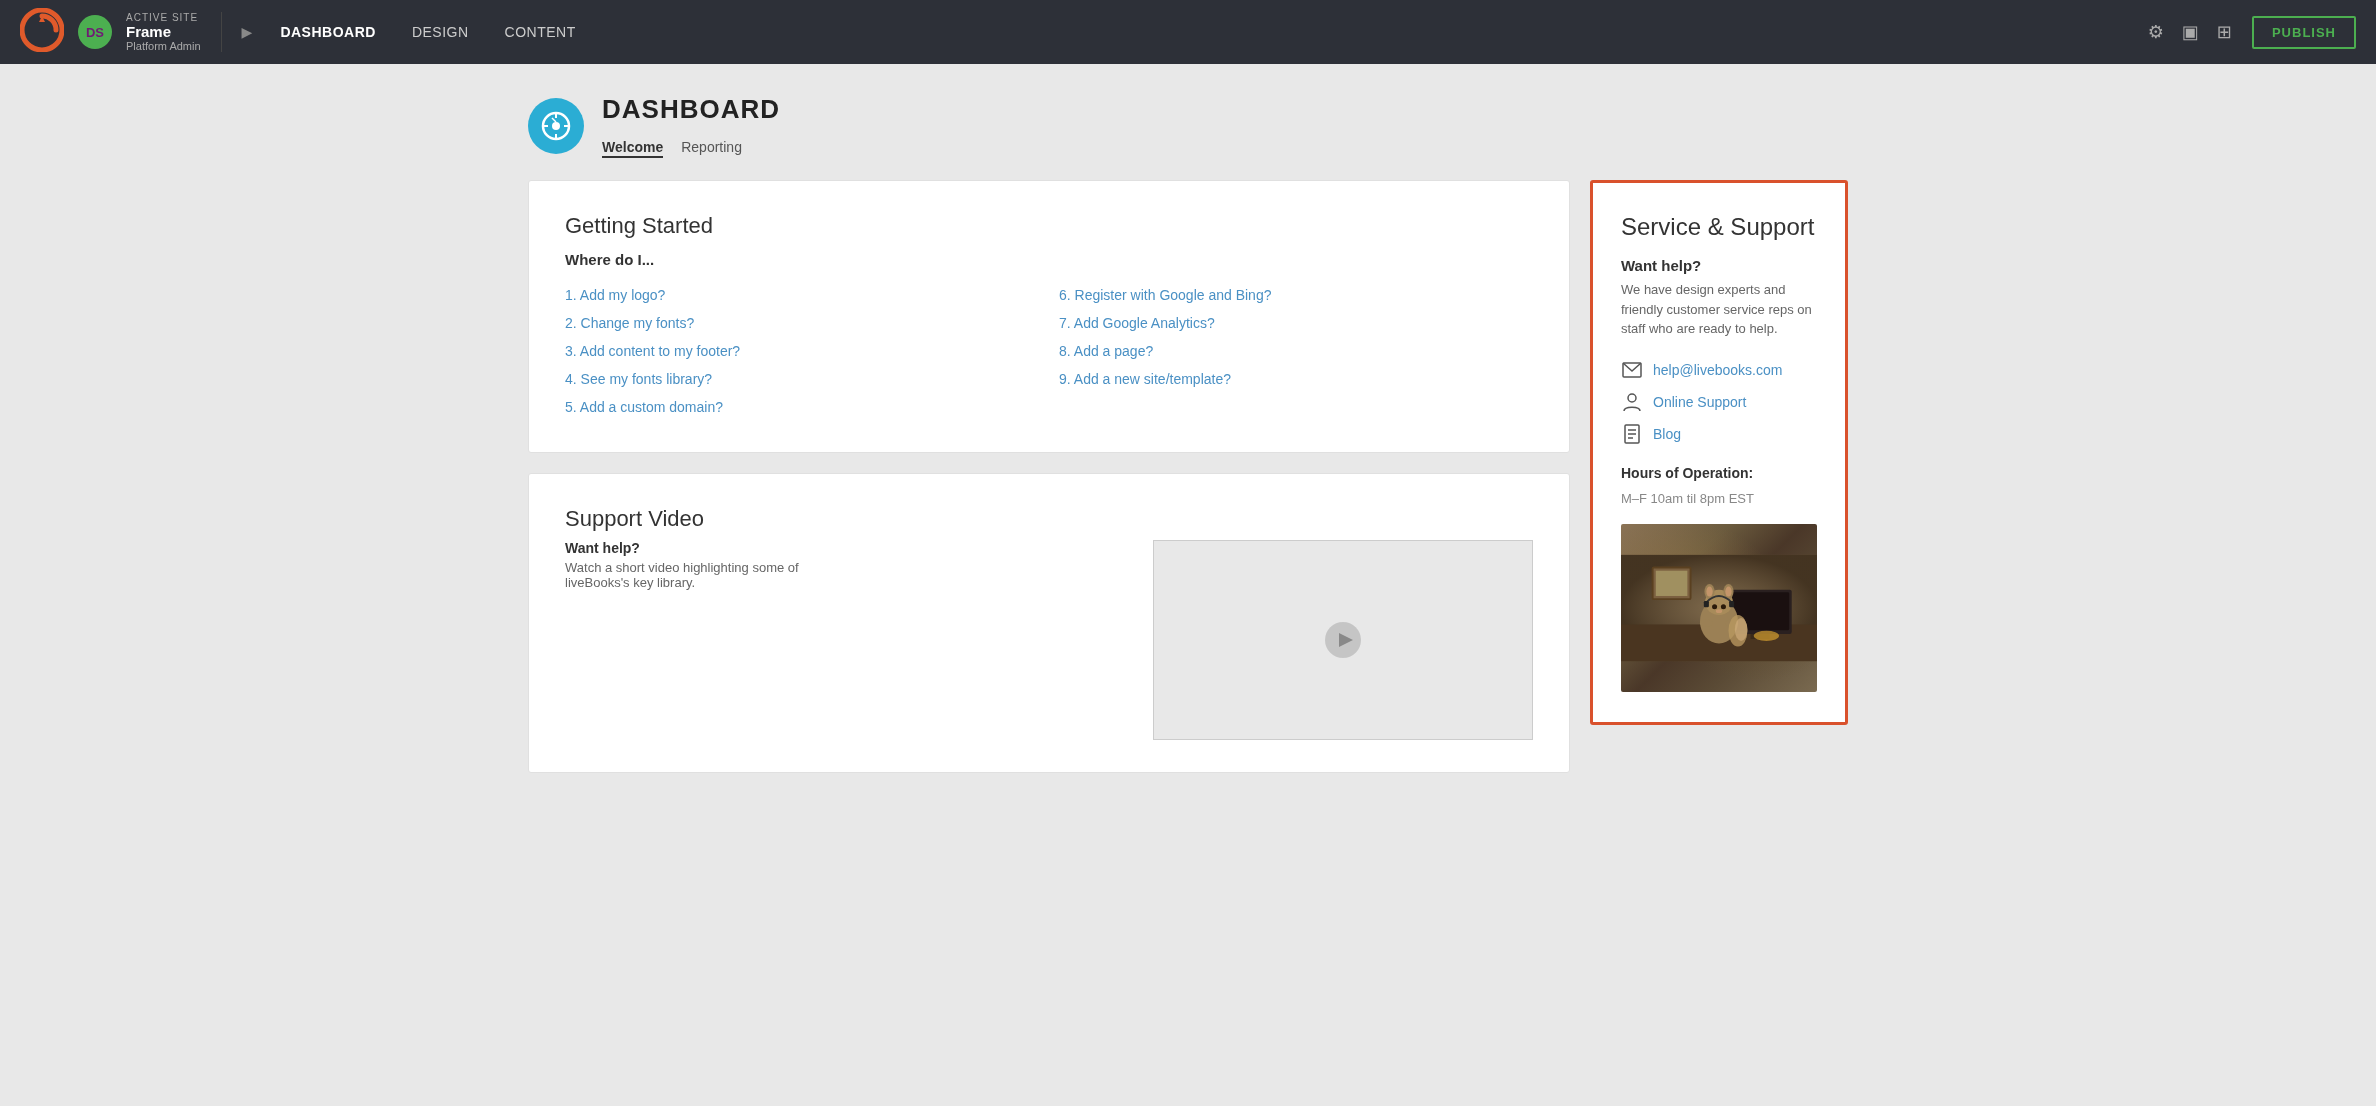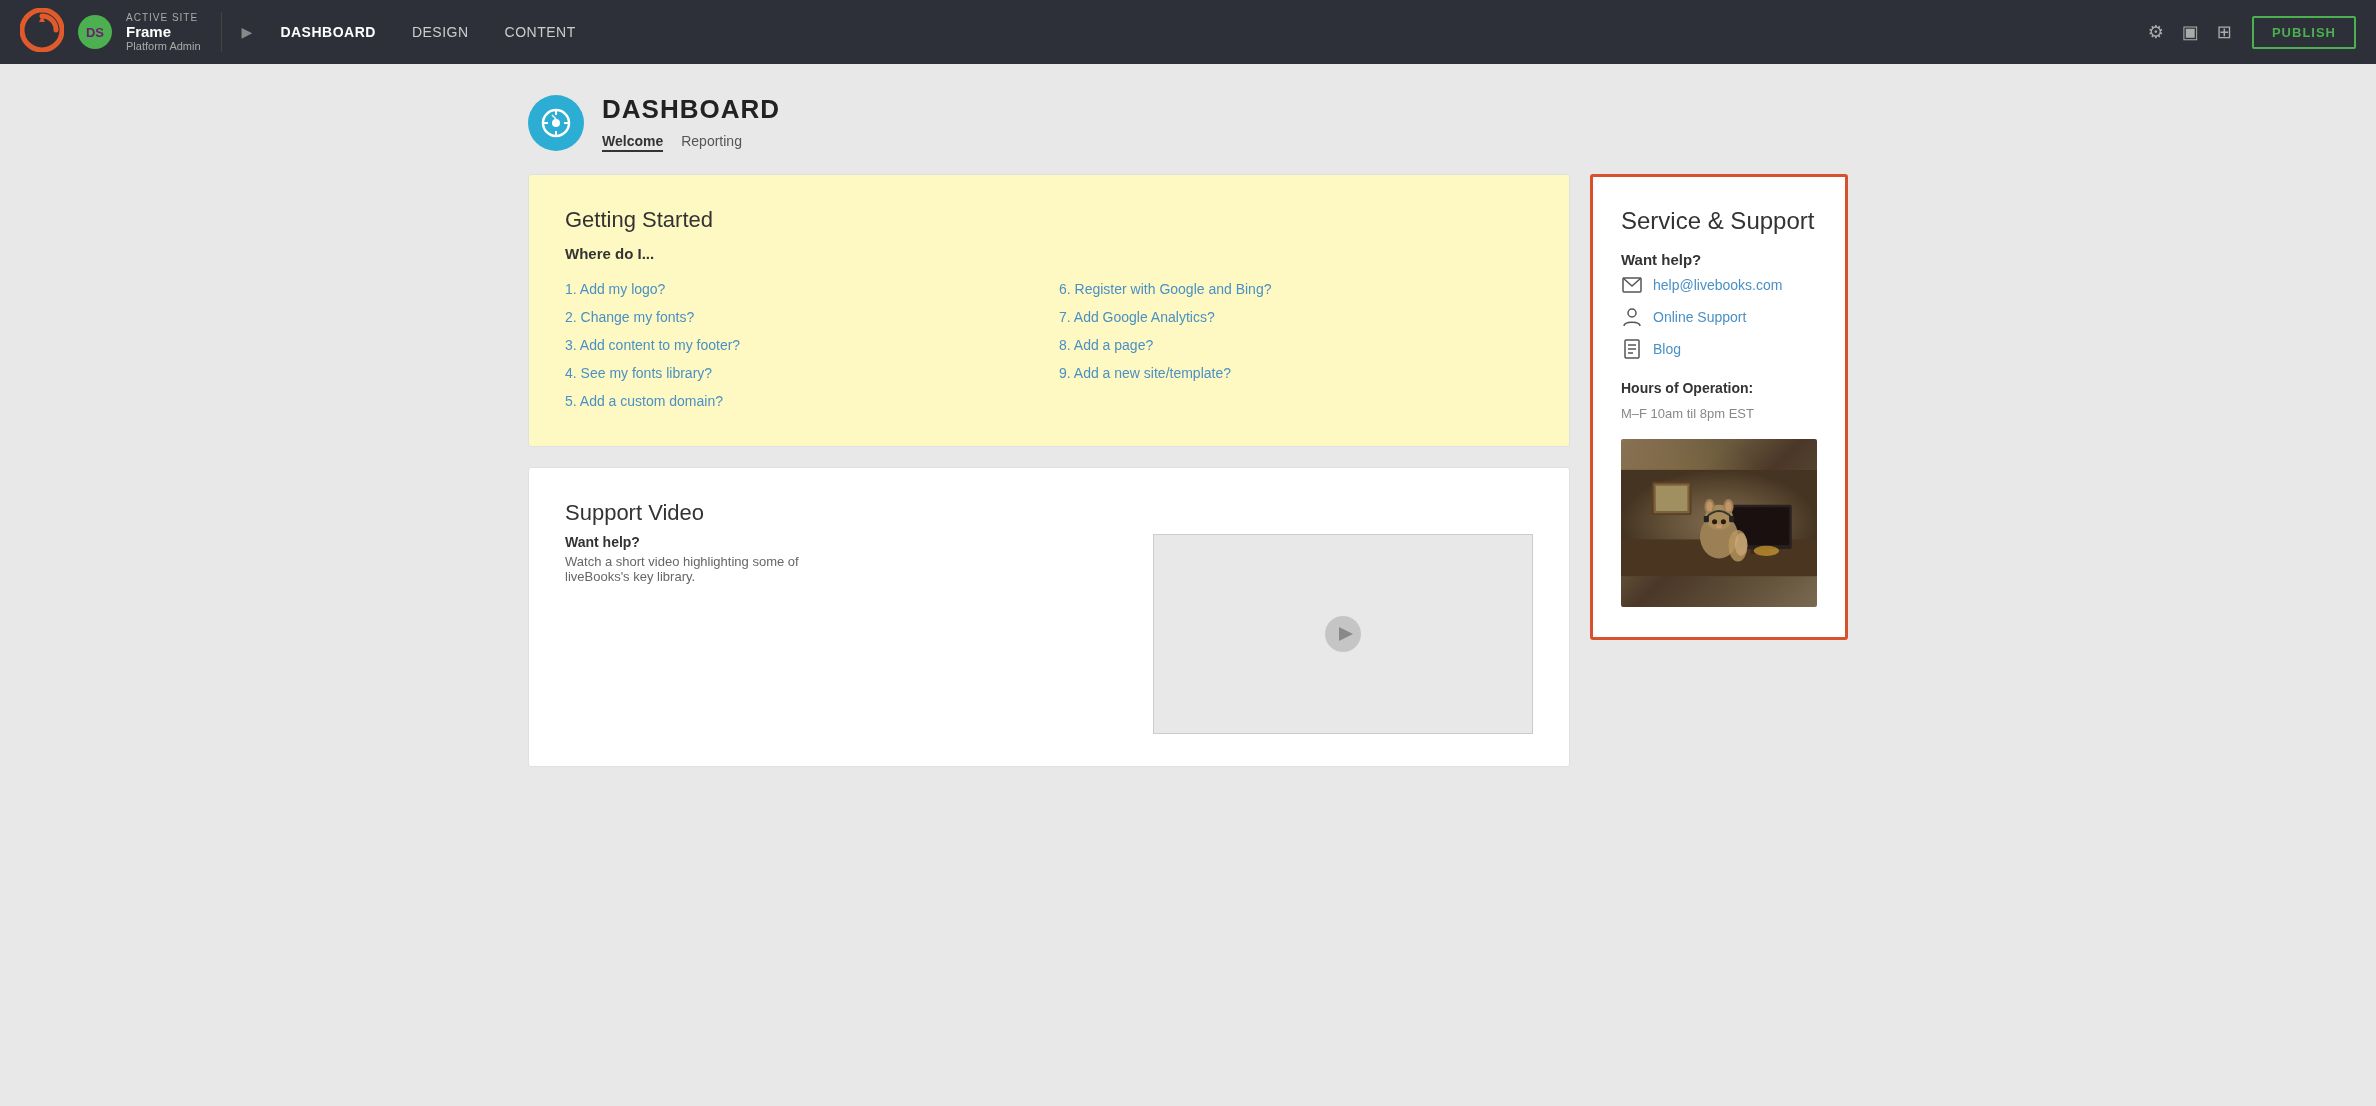--- a/index.html
+++ b/index.html
@@ -123,21 +123,21 @@
     }
     .dashboard-title-area h1 {
       font-size: 26px;
       font-weight: 800;
       color: #222;
       letter-spacing: 1px;
     }
     .dashboard-tabs {
       display: flex;
       gap: 18px;
-      margin-top: 8px;
+      margin-top: 14px;
     }
     .dashboard-tabs span {
       font-size: 14px;
       color: #555;
       cursor: pointer;
     }
     .dashboard-tabs span.active {
       color: #333;
       font-weight: 600;
       border-bottom: 2px solid #333;
@@ -156,21 +156,21 @@
       flex-direction: column;
       gap: 20px;
     }
     .main-right {
       width: 258px;
       flex-shrink: 0;
     }
 
     
     .card {
-      background: #fef9c3;
+      background: #ffffff;
       border: 1px solid #e0e0e0;
       border-radius: 3px;
       padding: 32px 36px;
     }
     .card h2 {
       font-size: 22px;
       font-weight: 400;
       color: #333;
       margin-bottom: 12px;
     }
@@ -461,20 +461,21 @@
           </div>
         </div>
       </div>
 
     </div>
 
     <div class="main-right">
       <div class="service-card">
         <h2>Service &amp; Support</h2>
         <div class="want-help-title">Want help?</div>
+        <div class="desc-text">We have design experts and friendly customer service reps on staff who are ready to help.</div>
 
         <div class="service-links">
 
           <div class="service-link-row">
             <span class="service-link-icon">
               <svg width="20" height="16" viewBox="0 0 20 16" fill="none" stroke="#555" stroke-width="1.5">
                 <rect x="1" y="1" width="18" height="14" rx="1"></rect>
                 <polyline points="1,1 10,9 19,1"></polyline>
               </svg>
             </span>

